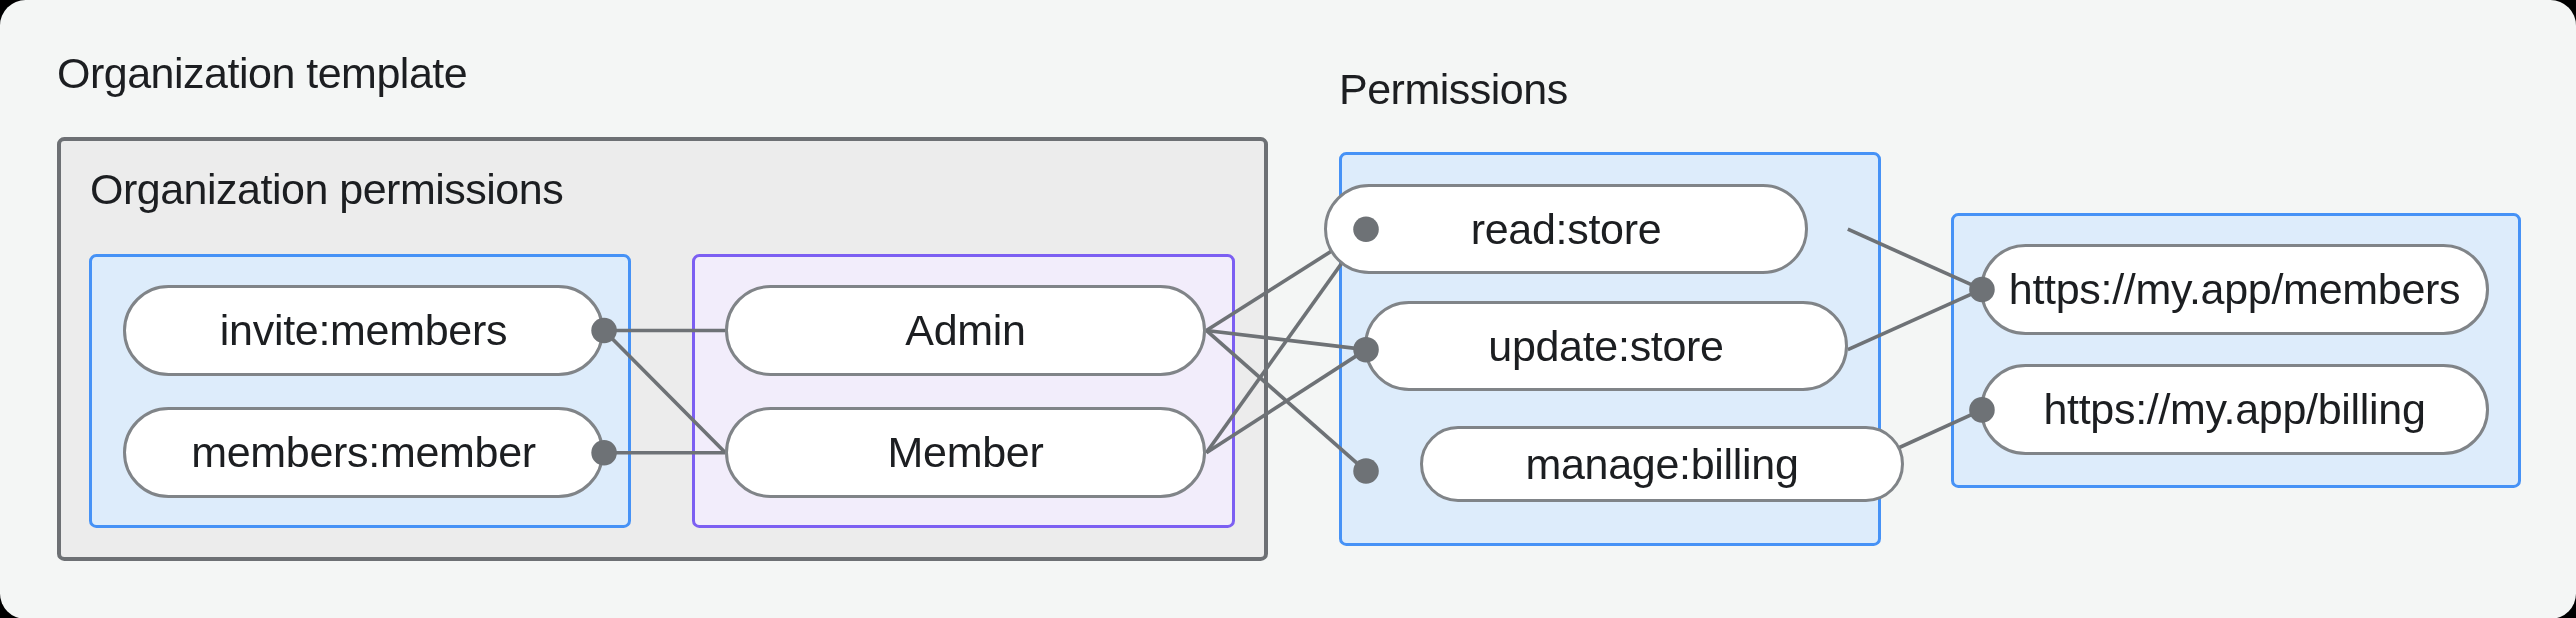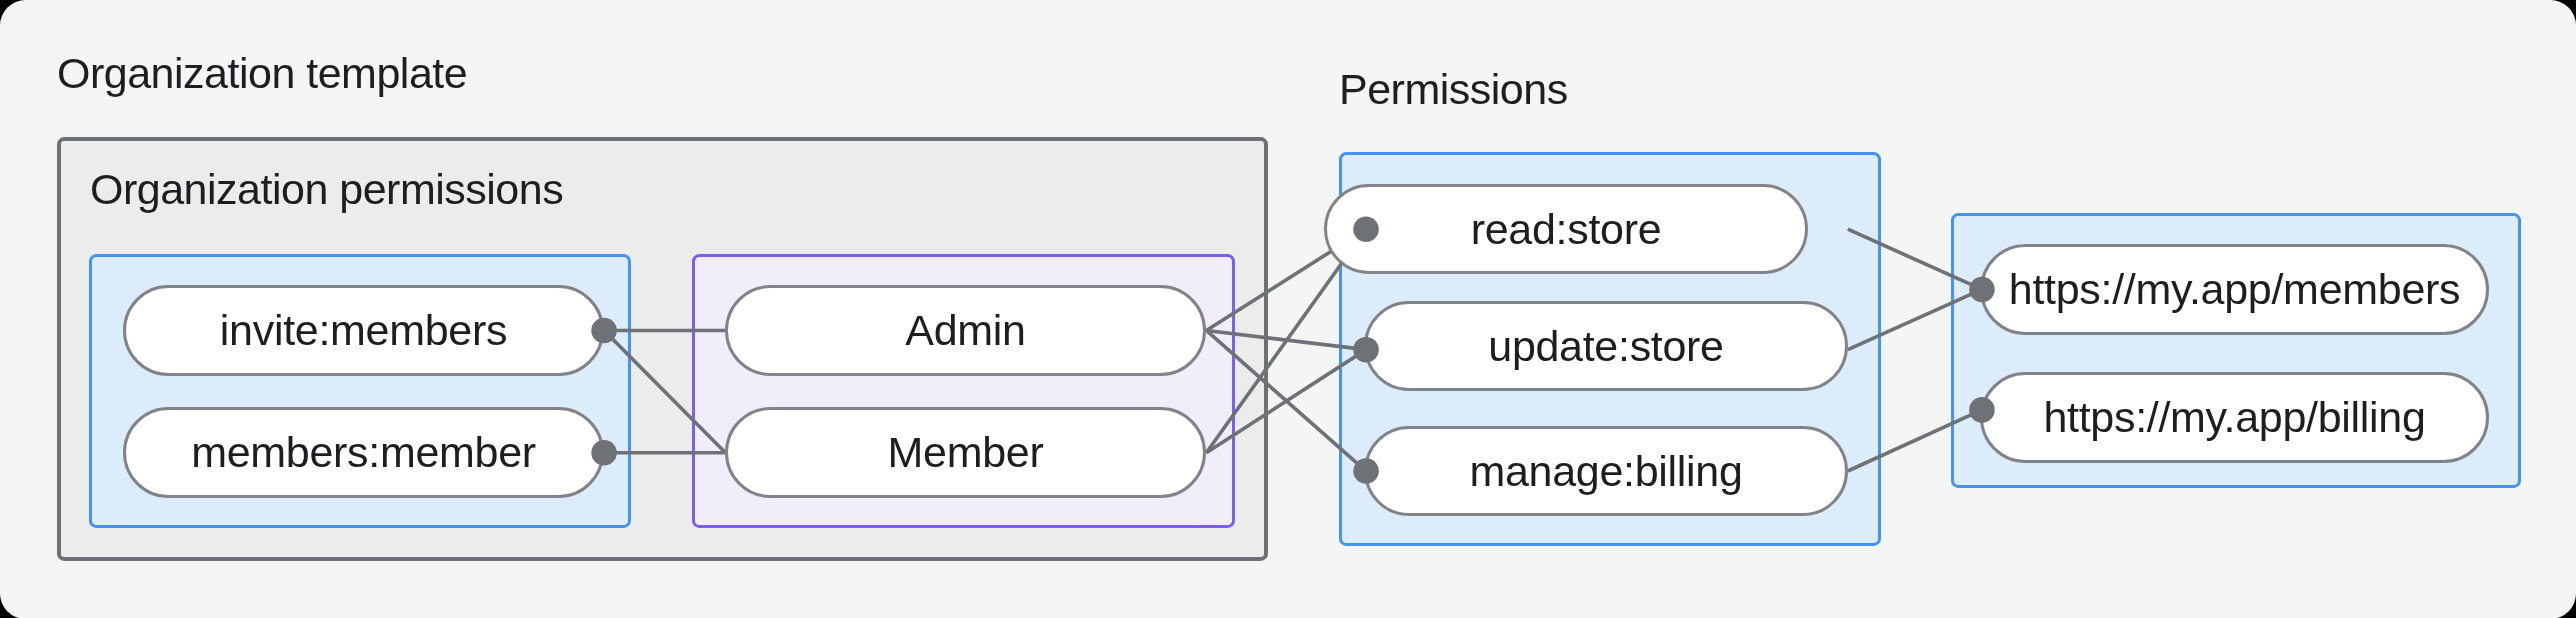--- a/index.html
+++ b/index.html
@@ -136,29 +136,29 @@
   </div>
 
   <div class="pill" style="left:1324px; top:184px; width:484px; height:90px;">
     <span>read:store</span>
   </div>
 
   <div class="pill" style="left:1364px; top:301px; width:484px; height:90px;">
     <span>update:store</span>
   </div>
 
-  <div class="pill" style="left:1364px; top:426px; width:484px; height:90px;">
+  <div class="pill" style="left:1420px; top:426px; width:484px; height:76px;">
     <span>manage:billing</span>
   </div>
 
   <div class="pill" style="left:1980px; top:244px; width:509px; height:91px;">
     <span>https://my.app/members</span>
   </div>
 
-  <div class="pill" style="left:1980px; top:372px; width:509px; height:91px;">
+  <div class="pill" style="left:1980px; top:364px; width:509px; height:91px;">
     <span>https://my.app/billing</span>
   </div>
 
   <svg class="layer" viewBox="0 0 2823 678">
     <circle class="edge-dot" cx="662" cy="362" r="14"></circle>
     <circle class="edge-dot" cx="662" cy="496" r="14"></circle>
     <circle class="edge-dot" cx="1497" cy="251" r="14"></circle>
     <circle class="edge-dot" cx="1497" cy="383" r="14"></circle>
     <circle class="edge-dot" cx="1497" cy="516" r="14"></circle>
     <circle class="edge-dot" cx="2172" cy="317" r="14"></circle>

